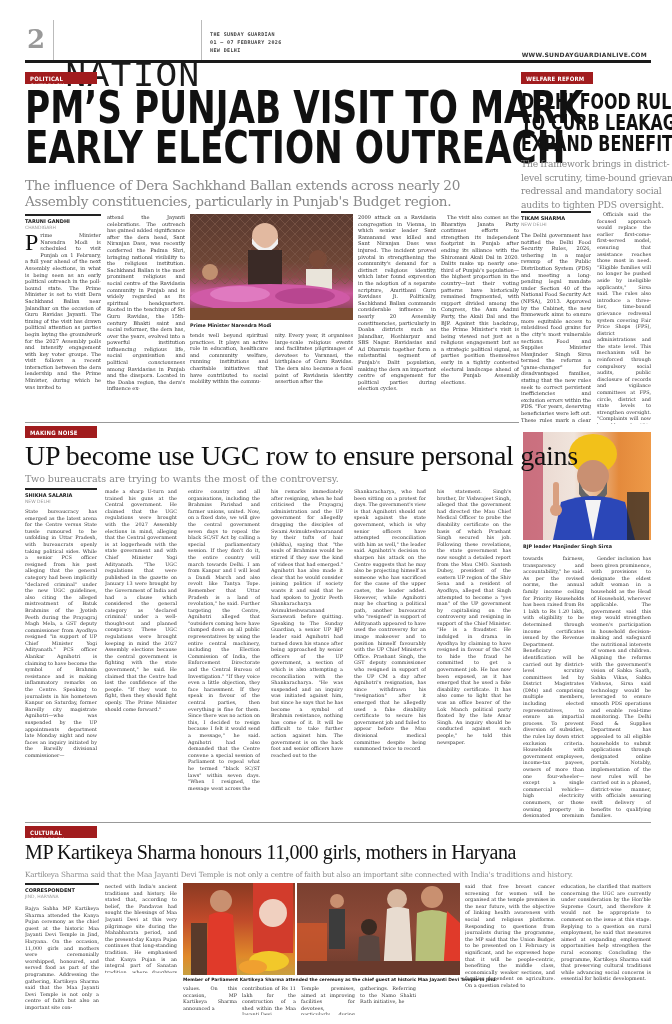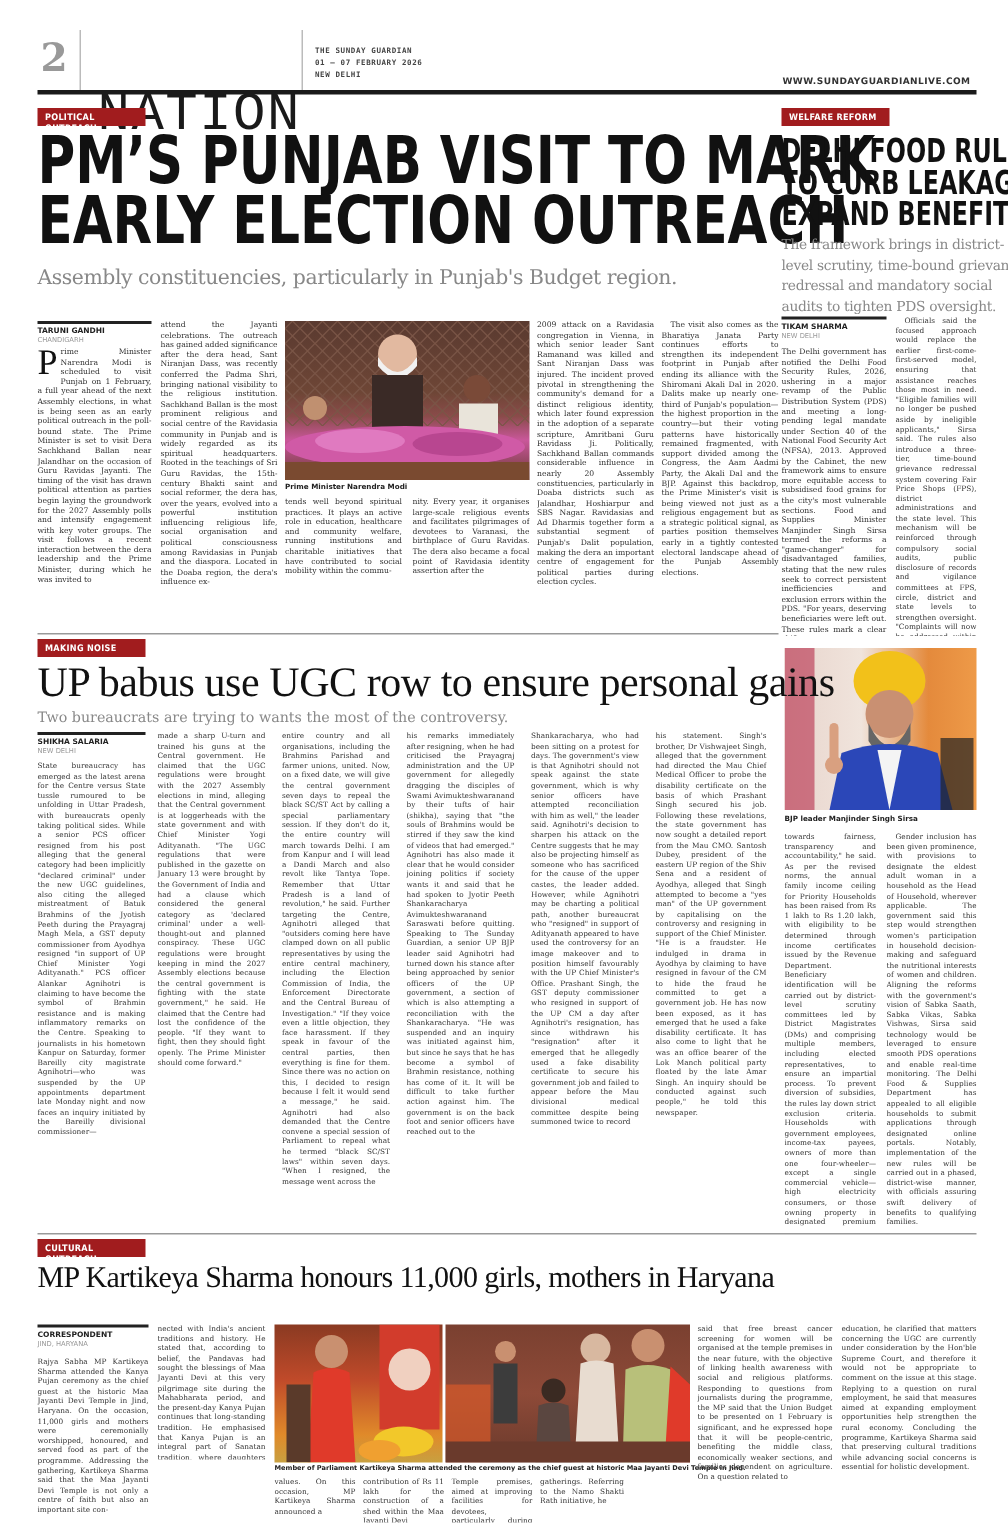--- a/index.html
+++ b/index.html
@@ -51,20 +51,21 @@
     <div class="site">WWW.SUNDAYGUARDIANLIVE.COM</div>
   </div>
   <div class="rule"></div>
 
   <div class="kicker" style="left:0; top:72px; width:72px;">POLITICAL OUTREACH</div>
   <div class="hl-cond" style="position:absolute; left:0; top:88px; font-size:44px; line-height:40px; transform:scaleX(0.78);">
     <div>PM’S PUNJAB VISIT TO MARK</div>
     <div>EARLY ELECTION OUTREACH</div>
   </div>
   <div class="deck" style="position:absolute; left:0; top:177px; font-size:13.6px; line-height:16px; letter-spacing:-0.3px;">
+    <div>The influence of Dera Sachkhand Ballan extends across nearly 20</div>
     <div>Assembly constituencies, particularly in Punjab's Budget region.</div>
   </div>
 
   <div class="byline-block" style="left:0; top:214px; width:76px;">
     <div class="byname">TARUNI GANDHI</div>
     <div class="byplace">CHANDIGARH</div>
   </div>
   <div class="col" style="left:0; top:232px; width:76px; height:176px;">
     <span class="dropcap">P</span><span>rime Minister Narendra Modi is scheduled to visit Punjab on 1 February, a full year ahead of the next Assembly elections, in what is being seen as an early political outreach in the poll-bound state. The Prime Minister is set to visit Dera Sachkhand Ballan near Jalandhar on the occasion of Guru Ravidas Jayanti. The timing of the visit has drawn political attention as parties begin laying the groundwork for the 2027 Assembly polls and intensify engagement with key voter groups. The visit follows a recent interaction between the dera leadership and the Prime Minister, during which he was invited to</span>
   </div>
@@ -145,21 +146,21 @@
   <div class="caption" style="left:498px; top:544px;">BJP leader Manjinder Singh Sirsa</div>
   <div class="col" style="left:498px; top:555px; width:61px; height:262px; font-size:4.9px;">
     <p style="text-indent:0">towards fairness, transparency and accountability," he said. As per the revised norms, the annual family income ceiling for Priority Households has been raised from Rs 1 lakh to Rs 1.20 lakh, with eligibility to be determined through income certificates issued by the Revenue Department. Beneficiary identification will be carried out by district-level scrutiny committees led by District Magistrates (DMs) and comprising multiple members, including elected representatives, to ensure an impartial process. To prevent diversion of subsidies, the rules lay down strict exclusion criteria. Households with government employees, income-tax payees, owners of more than one four-wheeler—except a single commercial vehicle—high electricity consumers, or those owning property in designated premium areas will be ineligible for benefits.</p>
   </div>
   <div class="col" style="left:566px; top:555px; width:60px; height:262px; font-size:4.9px;">
     <p>Gender inclusion has been given prominence, with provisions to designate the eldest adult woman in a household as the Head of Household, wherever applicable. The government said this step would strengthen women's participation in household decision-making and safeguard the nutritional interests of women and children. Aligning the reforms with the government's vision of Sabka Saath, Sabka Vikas, Sabka Vishwas, Sirsa said technology would be leveraged to ensure smooth PDS operations and enable real-time monitoring. The Delhi Food &amp; Supplies Department has appealed to all eligible households to submit applications through designated online portals. Notably, implementation of the new rules will be carried out in a phased, district-wise manner, with officials assuring swift delivery of benefits to qualifying families.</p>
   </div>
 
   <div class="hrule" style="left:0; top:422px; width:494px;"></div>
   <div class="kicker" style="left:0; top:426px; width:72px;">MAKING NOISE</div>
-  <div style="position:absolute; left:0; top:440px; font-family:'Liberation Serif', serif; font-size:28px; line-height:32px; color:#111; white-space:nowrap; letter-spacing:-0.3px;">UP babus use UGC row to ensure personal gains</div>
+  <div style="position:absolute; left:0; top:440px; font-family:'Liberation Serif', serif; font-size:28px; line-height:32px; color:#111; white-space:nowrap; letter-spacing:-0.3px;">UP become use UGC row to ensure personal gains</div>
   <div class="deck" style="position:absolute; left:0; top:473px; font-size:9.5px;">Two bureaucrats are trying to wants the most of the controversy.</div>
 
   <div class="byline-block" style="left:0; top:488px; width:72px;">
     <div class="byname">SHIKHA SALARIA</div>
     <div class="byplace">NEW DELHI</div>
   </div>
   <div class="col" style="left:0; top:508px; width:72px; height:310px; font-size:4.9px;">
     <p style="text-indent:0">State bureaucracy has emerged as the latest arena for the Centre versus State tussle rumoured to be unfolding in Uttar Pradesh, with bureaucrats openly taking political sides. While a senior PCS officer resigned from his post alleging that the general category had been implicitly "declared criminal" under the new UGC guidelines, also citing the alleged mistreatment of Batuk Brahmins of the Jyotish Peeth during the Prayagraj Magh Mela, a GST deputy commissioner from Ayodhya resigned "in support of UP Chief Minister Yogi Adityanath." PCS officer Alankar Agnihotri is claiming to have become the symbol of Brahmin resistance and is making inflammatory remarks on the Centre. Speaking to journalists in his hometown Kanpur on Saturday, former Bareilly city magistrate Agnihotri—who was suspended by the UP appointments department late Monday night and now faces an inquiry initiated by the Bareilly divisional commissioner—</p>
   </div>
   <div class="col" style="left:80px; top:488px; width:72px; height:330px; font-size:4.9px;">
@@ -174,20 +175,21 @@
   <div class="col" style="left:329px; top:488px; width:72px; height:330px; font-size:4.9px;">
     <p style="text-indent:0">Shankaracharya, who had been sitting on a protest for days. The government's view is that Agnihotri should not speak against the state government, which is why senior officers have attempted reconciliation with him as well," the leader said. Agnihotri's decision to sharpen his attack on the Centre suggests that he may also be projecting himself as someone who has sacrificed for the cause of the upper castes, the leader added. However, while Agnihotri may be charting a political path, another bureaucrat who "resigned" in support of Adityanath appeared to have used the controversy for an image makeover and to position himself favourably with the UP Chief Minister's Office. Prashant Singh, the GST deputy commissioner who resigned in support of the UP CM a day after Agnihotri's resignation, has since withdrawn his "resignation" after it emerged that he allegedly used a fake disability certificate to secure his government job and failed to appear before the Mau divisional medical committee despite being summoned twice to record</p>
   </div>
   <div class="col" style="left:412px; top:488px; width:74px; height:330px; font-size:4.9px;">
     <p style="text-indent:0">his statement. Singh's brother, Dr Vishwajeet Singh, alleged that the government had directed the Mau Chief Medical Officer to probe the disability certificate on the basis of which Prashant Singh secured his job. Following these revelations, the state government has now sought a detailed report from the Mau CMO. Santosh Dubey, president of the eastern UP region of the Shiv Sena and a resident of Ayodhya, alleged that Singh attempted to become a "yes man" of the UP government by capitalising on the controversy and resigning in support of the Chief Minister. "He is a fraudster. He indulged in drama in Ayodhya by claiming to have resigned in favour of the CM to hide the fraud he committed to get a government job. He has now been exposed, as it has emerged that he used a fake disability certificate. It has also come to light that he was an office bearer of the Lok Manch political party floated by the late Amar Singh. An inquiry should be conducted against such people," he told this newspaper.</p>
   </div>
 
   <div class="hrule" style="left:0; top:822px; width:626px;"></div>
   <div class="kicker" style="left:0; top:826px; width:72px;">CULTURAL OUTREACH</div>
   <div style="position:absolute; left:0; top:838px; font-family:'Liberation Serif', serif; font-size:20px; line-height:28px; color:#111; white-space:nowrap; letter-spacing:-0.4px;">MP Kartikeya Sharma honours 11,000 girls, mothers in Haryana</div>
+  <div class="deck" style="position:absolute; left:0; top:870px; font-size:7.2px; letter-spacing:-0.15px;">Kartikeya Sharma said that the Maa Jayanti Devi Temple is not only a centre of faith but also an important site connected with India's traditions and history.</div>
 
   <div class="byline-block" style="left:0; top:883px; width:74px;">
     <div class="byname">CORRESPONDENT</div>
     <div class="byplace">JIND, HARYANA</div>
   </div>
   <div class="col" style="left:0; top:905px; width:74px; height:110px; font-size:4.9px;">
     <p style="text-indent:0">Rajya Sabha MP Kartikeya Sharma attended the Kanya Pujan ceremony as the chief guest at the historic Maa Jayanti Devi Temple in Jind, Haryana. On the occasion, 11,000 girls and mothers were ceremonially worshipped, honoured, and served food as part of the programme. Addressing the gathering, Kartikeya Sharma said that the Maa Jayanti Devi Temple is not only a centre of faith but also an important site con-</p>
   </div>
   <div class="col" style="left:80px; top:883px; width:72px; height:90px; font-size:4.9px;">
     <p style="text-indent:0">nected with India's ancient traditions and history. He stated that, according to belief, the Pandavas had sought the blessings of Maa Jayanti Devi at this very pilgrimage site during the Mahabharata period, and the present-day Kanya Pujan continues that long-standing tradition. He emphasised that Kanya Pujan is an integral part of Sanatan tradition, where daughters are regarded as symbols of strength and dignity. He described the ceremony as a virtuous act rooted in social harmony and cultural</p>

